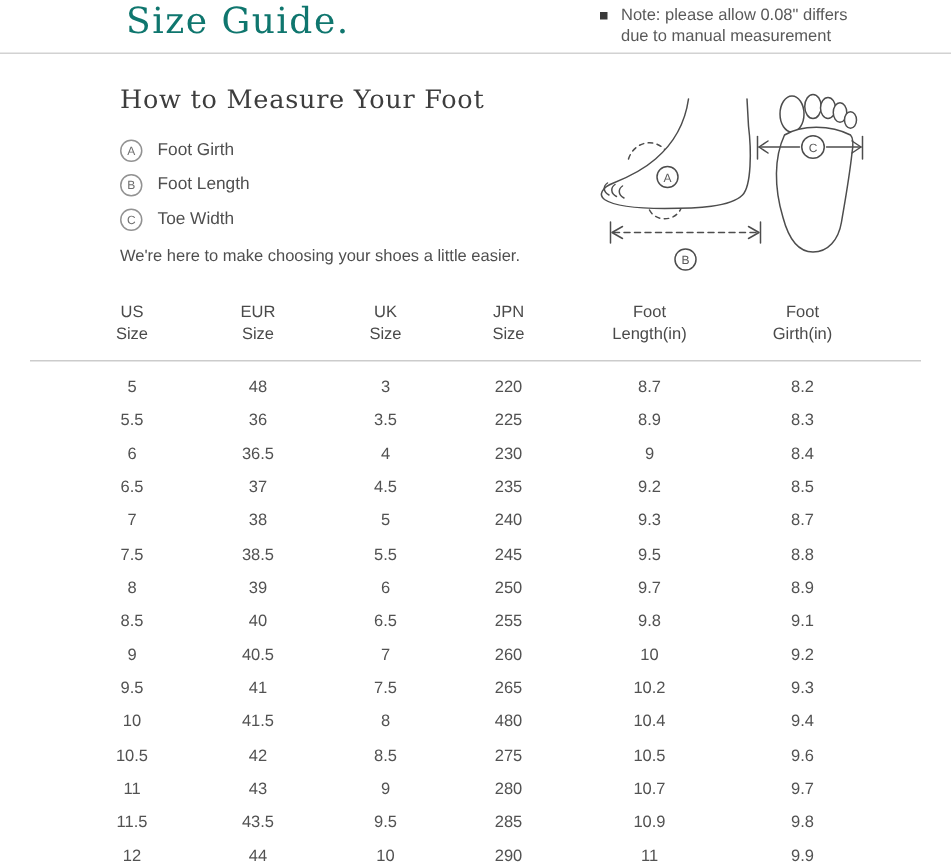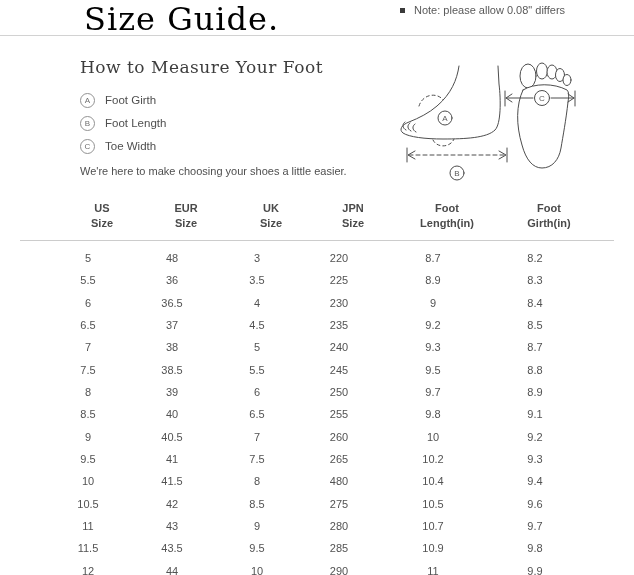--- a/index.html
+++ b/index.html
@@ -6,61 +6,62 @@
   body{
     width:634px;height:575px;position:relative;overflow:hidden;
     background:#ffffff;
     font-family:"Liberation Sans",sans-serif;
     color:#4f4f4f;
   }
   
   .page-title{
     position:absolute;left:84px;top:0;
     font-family:"DejaVu Serif","Liberation Serif",serif;
-    font-size:32px;font-weight:400;letter-spacing:1px;color:#000000;
+    font-size:24px;font-weight:400;letter-spacing:1px;color:#0f766e;
   }
   .note{position:absolute;left:414px;top:3px;font-size:11px;line-height:14px;color:#595959;}
   .note-bullet{position:absolute;left:400px;top:8px;width:5px;height:5px;background:#3a3a3a;}
   .hr-top{position:absolute;left:0;top:35px;width:634px;height:1px;background:#d2d2d2;}
   
   .measure-heading{
     position:absolute;left:80px;top:57px;
     font-family:"DejaVu Serif","Liberation Serif",serif;
     font-size:17px;font-weight:400;letter-spacing:.5px;color:#3d3d3d;
   }
   .legend-item{position:absolute;left:80px;height:14px;display:flex;align-items:center;}
   .legend-item.l0{top:93px;} .legend-item.l1{top:116px;} .legend-item.l2{top:139px;}
   .legend-circle{
     width:13px;height:13px;border:1px solid #929292;border-radius:50%;
     font-size:8px;line-height:13px;text-align:center;color:#6e6e6e;flex:0 0 auto;
   }
   .legend-label{margin-left:10px;font-size:11.5px;color:#4f4f4f;}
   .tagline{position:absolute;left:80px;top:165px;font-size:11px;color:#4f4f4f;}
   .foot-svg{position:absolute;left:395px;top:60px;}
   
-  .table-header-row{position:absolute;left:14px;top:201px;width:514px;height:32px;font-weight:bold;}
+  .table-header-row{position:absolute;left:0;top:201px;width:514px;height:32px;}
   .col-header{
     position:absolute;top:0;transform:translateX(-50%);
     text-align:center;font-size:11px;line-height:15px;color:#4a4a4a;white-space:nowrap;
   }
   .hr-table{position:absolute;left:20px;top:240px;width:594px;height:1px;background:#cccccc;}
   .table-body{position:absolute;left:0;top:247px;width:634px;}
   .t-row{position:relative;height:22.35px;}
   .t-cell{
     position:absolute;top:0;transform:translateX(-50%);
     font-size:11px;line-height:22.35px;color:#525252;white-space:nowrap;
   }
 </style>
 </head>
 <body>
 
 <div class="page-title">Size Guide.</div>
 <div class="note-bullet"></div>
 <div class="note">
   <div>Note: please allow 0.08" differs</div>
+  <div>due to manual measurement</div>
 </div>
 <div class="hr-top"></div>
 
 <div class="measure-heading">How to Measure Your Foot</div>
 
 <div class="legend-item l0">
   <span class="legend-circle">A</span>
   <span class="legend-label">Foot Girth</span>
 </div>
 <div class="legend-item l1">

